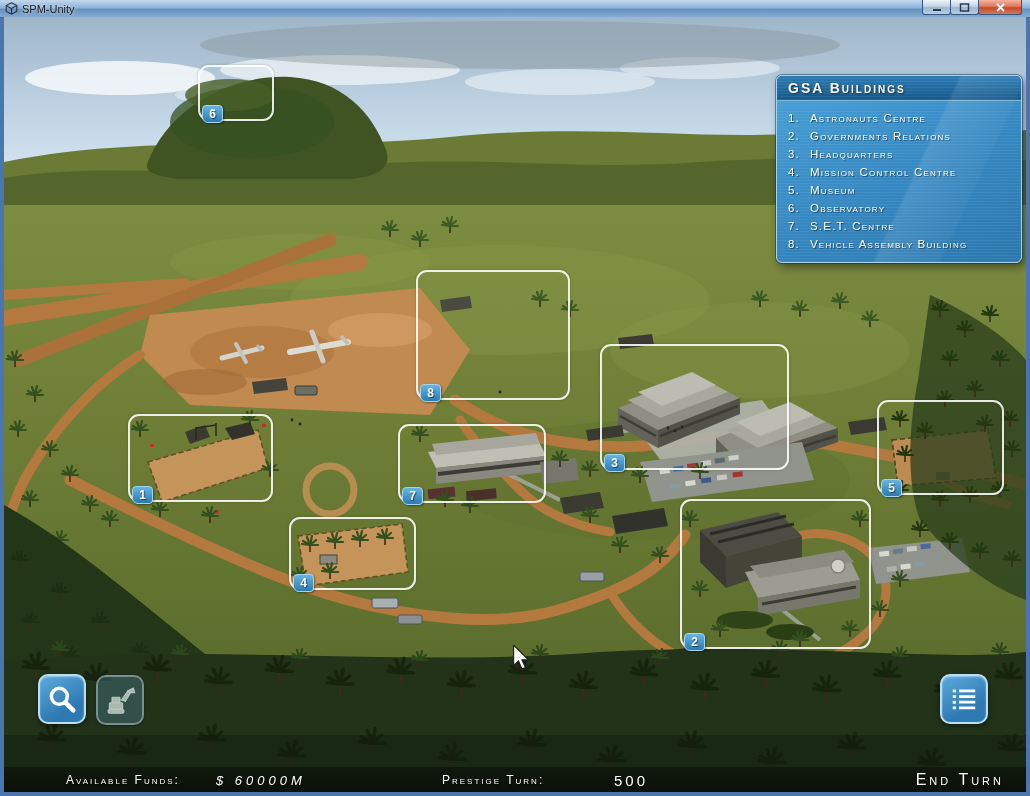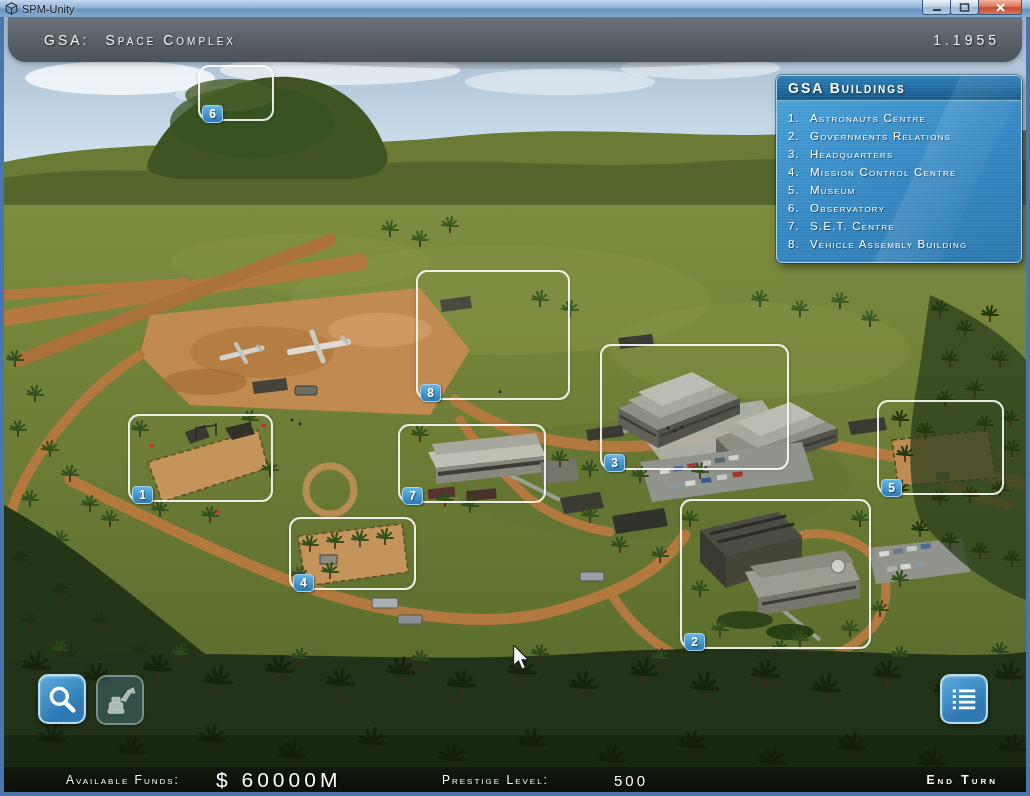--- a/index.html
+++ b/index.html
@@ -81,24 +81,24 @@
     background:rgba(78,130,148,.38); border-color:rgba(205,225,235,.45);
     box-shadow:0 1px 3px rgba(0,0,0,.35); }
   .tool-btn.menu { right:38px; bottom:68px; }
 
   
   .statusbar { position:absolute; left:0; right:0; bottom:0; height:25px;
     background:linear-gradient(rgba(14,18,10,.72), rgba(8,12,6,.84));
     color:#fff; text-shadow:1px 1px 2px rgba(0,0,0,.8); }
   .statusbar span { position:absolute; top:50%; transform:translateY(-50%); white-space:nowrap; }
   .sb-funds-label    { left:62px;  font-size:12px; letter-spacing:2px; }
-  .sb-funds-value    { left:212px; font-size:21px; letter-spacing:4px; }
+  .sb-funds-value    { left:212px; font-size:13px; letter-spacing:4px;font-style:italic; }
   .sb-prestige-label { left:438px; font-size:12px; letter-spacing:2px; }
   .sb-prestige-value { left:570px; font-size:15px; letter-spacing:3px;margin-left:40px; }
-  .sb-end-turn { right:28px; font-size:12px; font-weight:bold; letter-spacing:3px; cursor:pointer; }
+  .sb-end-turn { right:22px; font-size:16px; font-weight:normal; letter-spacing:3px; cursor:pointer; }
 
   .cursor { position:absolute; left:508px; top:628px; pointer-events:none; }
 </style>
 </head>
 <body>
 
 <div class="window">
 
   <div class="titlebar">
     <svg width="13" height="13" viewBox="0 0 16 16">
@@ -431,25 +431,20 @@
           <use href="#palm" x="770" y="713"></use>
           <use href="#palm" x="820" y="704"></use>
         <use href="#palm" x="870" y="714"></use>
           <use href="#palm" x="920" y="705"></use>
           <use href="#palm" x="970" y="715"></use>
         <use href="#palm" x="1020" y="706"></use>
       </g>
       <rect x="4" y="735" width="1022" height="57" fill="#101a0a" opacity=".45"></rect>
     </svg>
 
-    <div class="topbar gfont">
-      <span class="agency">GSA:</span>
-      <span class="scene-title">Space Complex</span>
-      <span class="date">1.1955</span>
-    </div>
 
     <div class="panel">
       <div class="panel-head gfont">GSA Buildings</div>
       <ul class="panel-list gfont">
         <li>
             <span class="bnum">1.</span>
             <span>Astronauts Centre</span>
           </li>
         <li>
             <span class="bnum">2.</span>
@@ -534,21 +529,21 @@
             <rect x="3" y="9" width="2.6" height="2.2"></rect>
           <rect x="3" y="13.5" width="2.6" height="2.2"></rect>
             <rect x="3" y="18" width="2.6" height="2.2"></rect>
         </g>
       </svg>
     </div>
 
     <div class="statusbar gfont">
       <span class="sb-funds-label">Available Funds:</span>
       <span class="sb-funds-value">$ 60000M</span>
-      <span class="sb-prestige-label">Prestige Level:</span>
+      <span class="sb-prestige-label">Prestige Turn:</span>
       <span class="sb-prestige-value">500</span>
       <span class="sb-end-turn">End Turn</span>
     </div>
 
     <svg class="cursor" width="18" height="26" viewBox="0 0 14 21">
       <polygon points="1,0 1,16.5 5,13 7.8,19.5 10.6,18.2 7.8,12 13,12" fill="#ffffff" stroke="#222222" stroke-width="1"></polygon>
     </svg>
 
   </div>
 </div>

